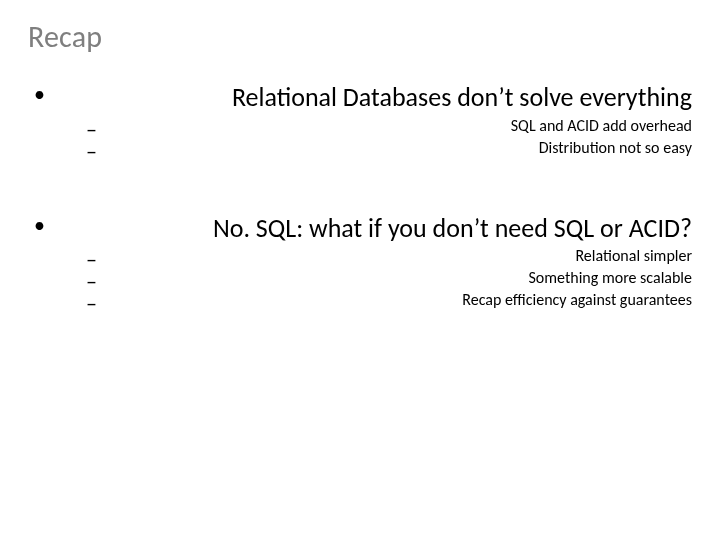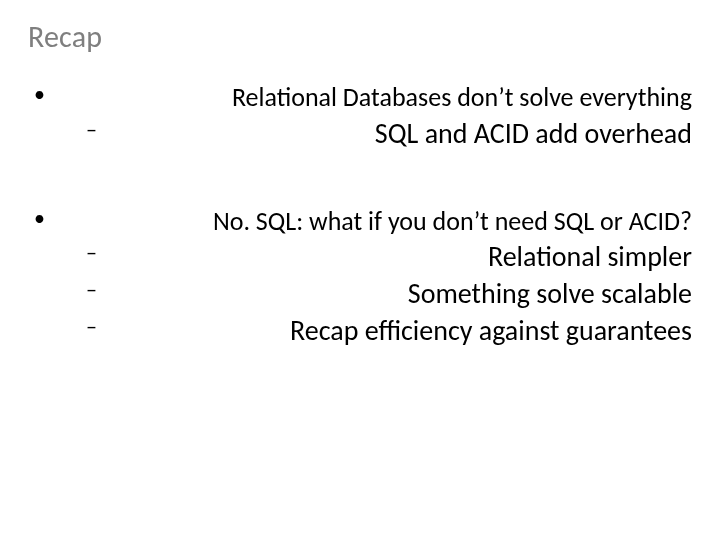--- a/index.html
+++ b/index.html
@@ -46,21 +46,21 @@
     top: 0;
     font-size: 22px;
     color: #000;
   }
   ul.level2 {
     list-style: none;
     margin: 2px 0 0 0;
     padding: 0 0 0 30px;
   }
   ul.level2 > li {
-    font-size: 28px;
+    font-size: 16px;
     color: #000;
     margin: 0 0 2px 0;
     position: relative;
     padding-left: 18px;
     line-height: 1.25;
   }
   ul.level2 > li::before {
     content: "–";
     position: absolute;
     left: 0;
@@ -76,29 +76,30 @@
 <body>
 
 <div class="slide">
   <h1 class="title">Recap</h1>
 
   <ul class="level1">
     <li>
       <span>Relational Databases don’t solve everything</span>
       <ul class="level2">
         <li><span>SQL and ACID add overhead</span></li>
+        <li><span>Distribution not so easy</span></li>
       </ul>
     </li>
   </ul>
 
   <div class="gap"></div>
 
   <ul class="level1">
     <li>
       <span>No. SQL: what if you don’t need SQL or ACID?</span>
       <ul class="level2">
         <li><span>Relational simpler</span></li>
-        <li><span>Something solve scalable</span></li>
+        <li><span>Something more scalable</span></li>
         <li><span>Recap efficiency against guarantees</span></li>
       </ul>
     </li>
   </ul>
 </div>
 
 </body></html>

